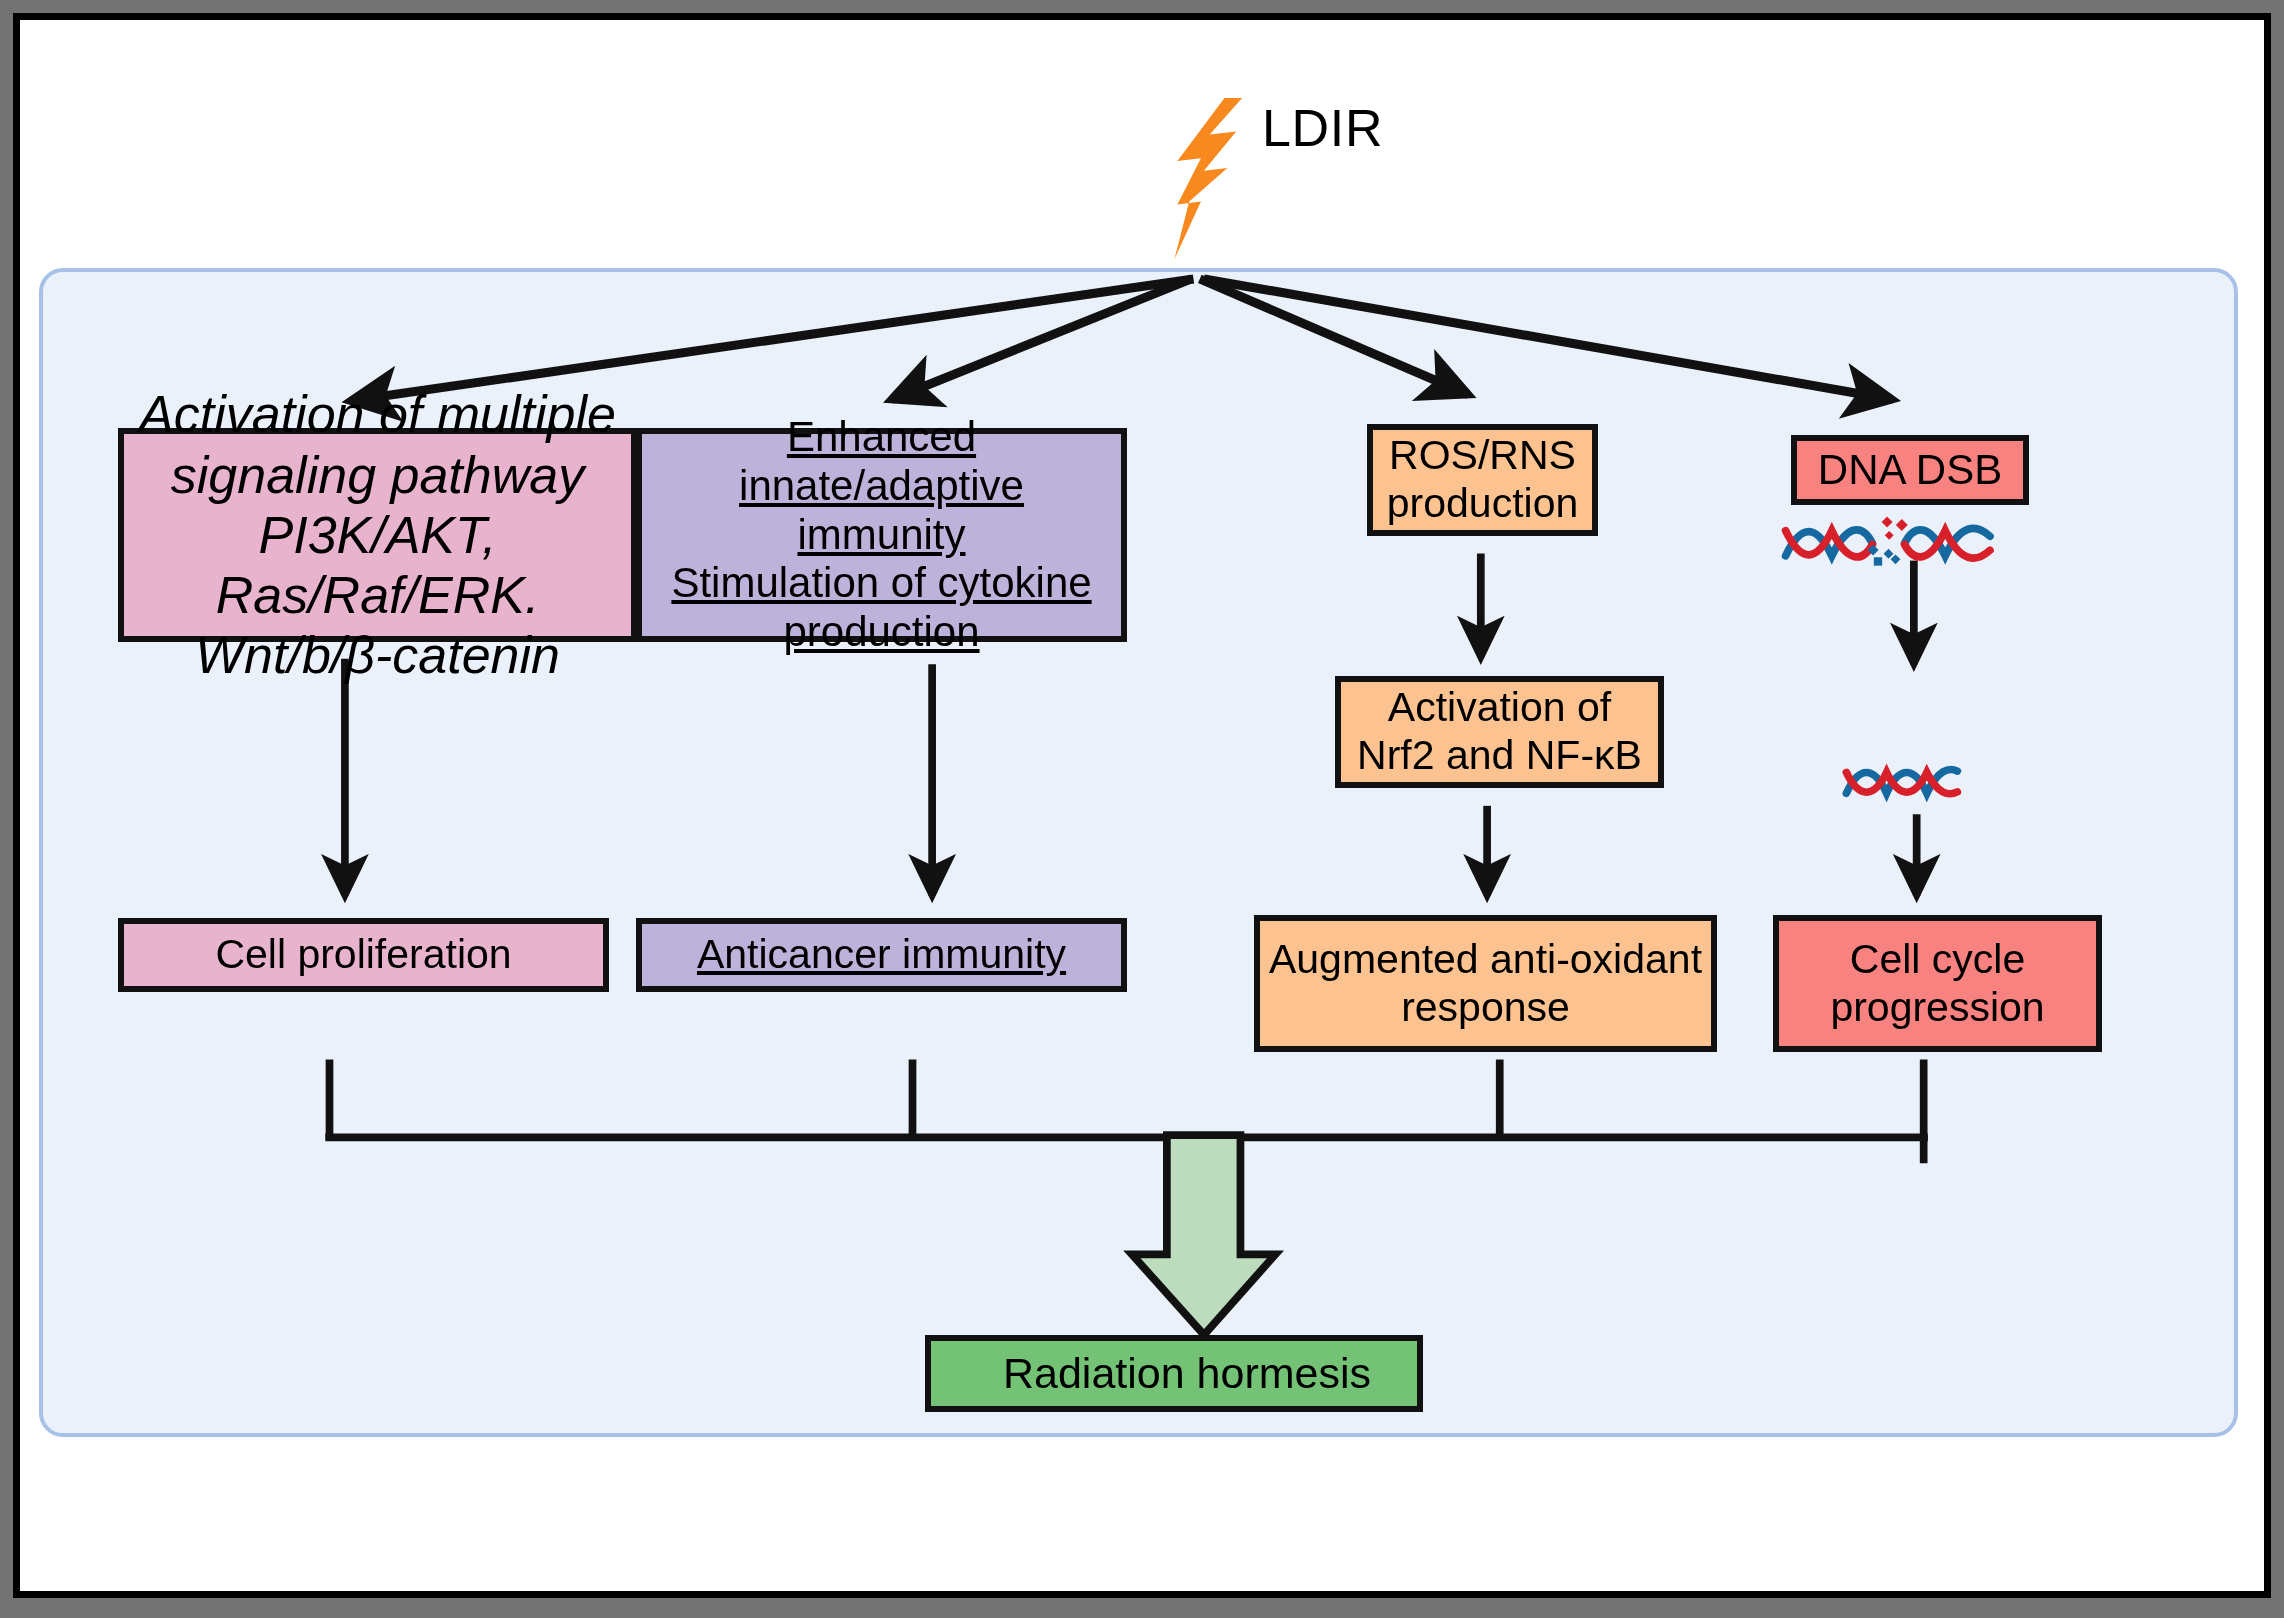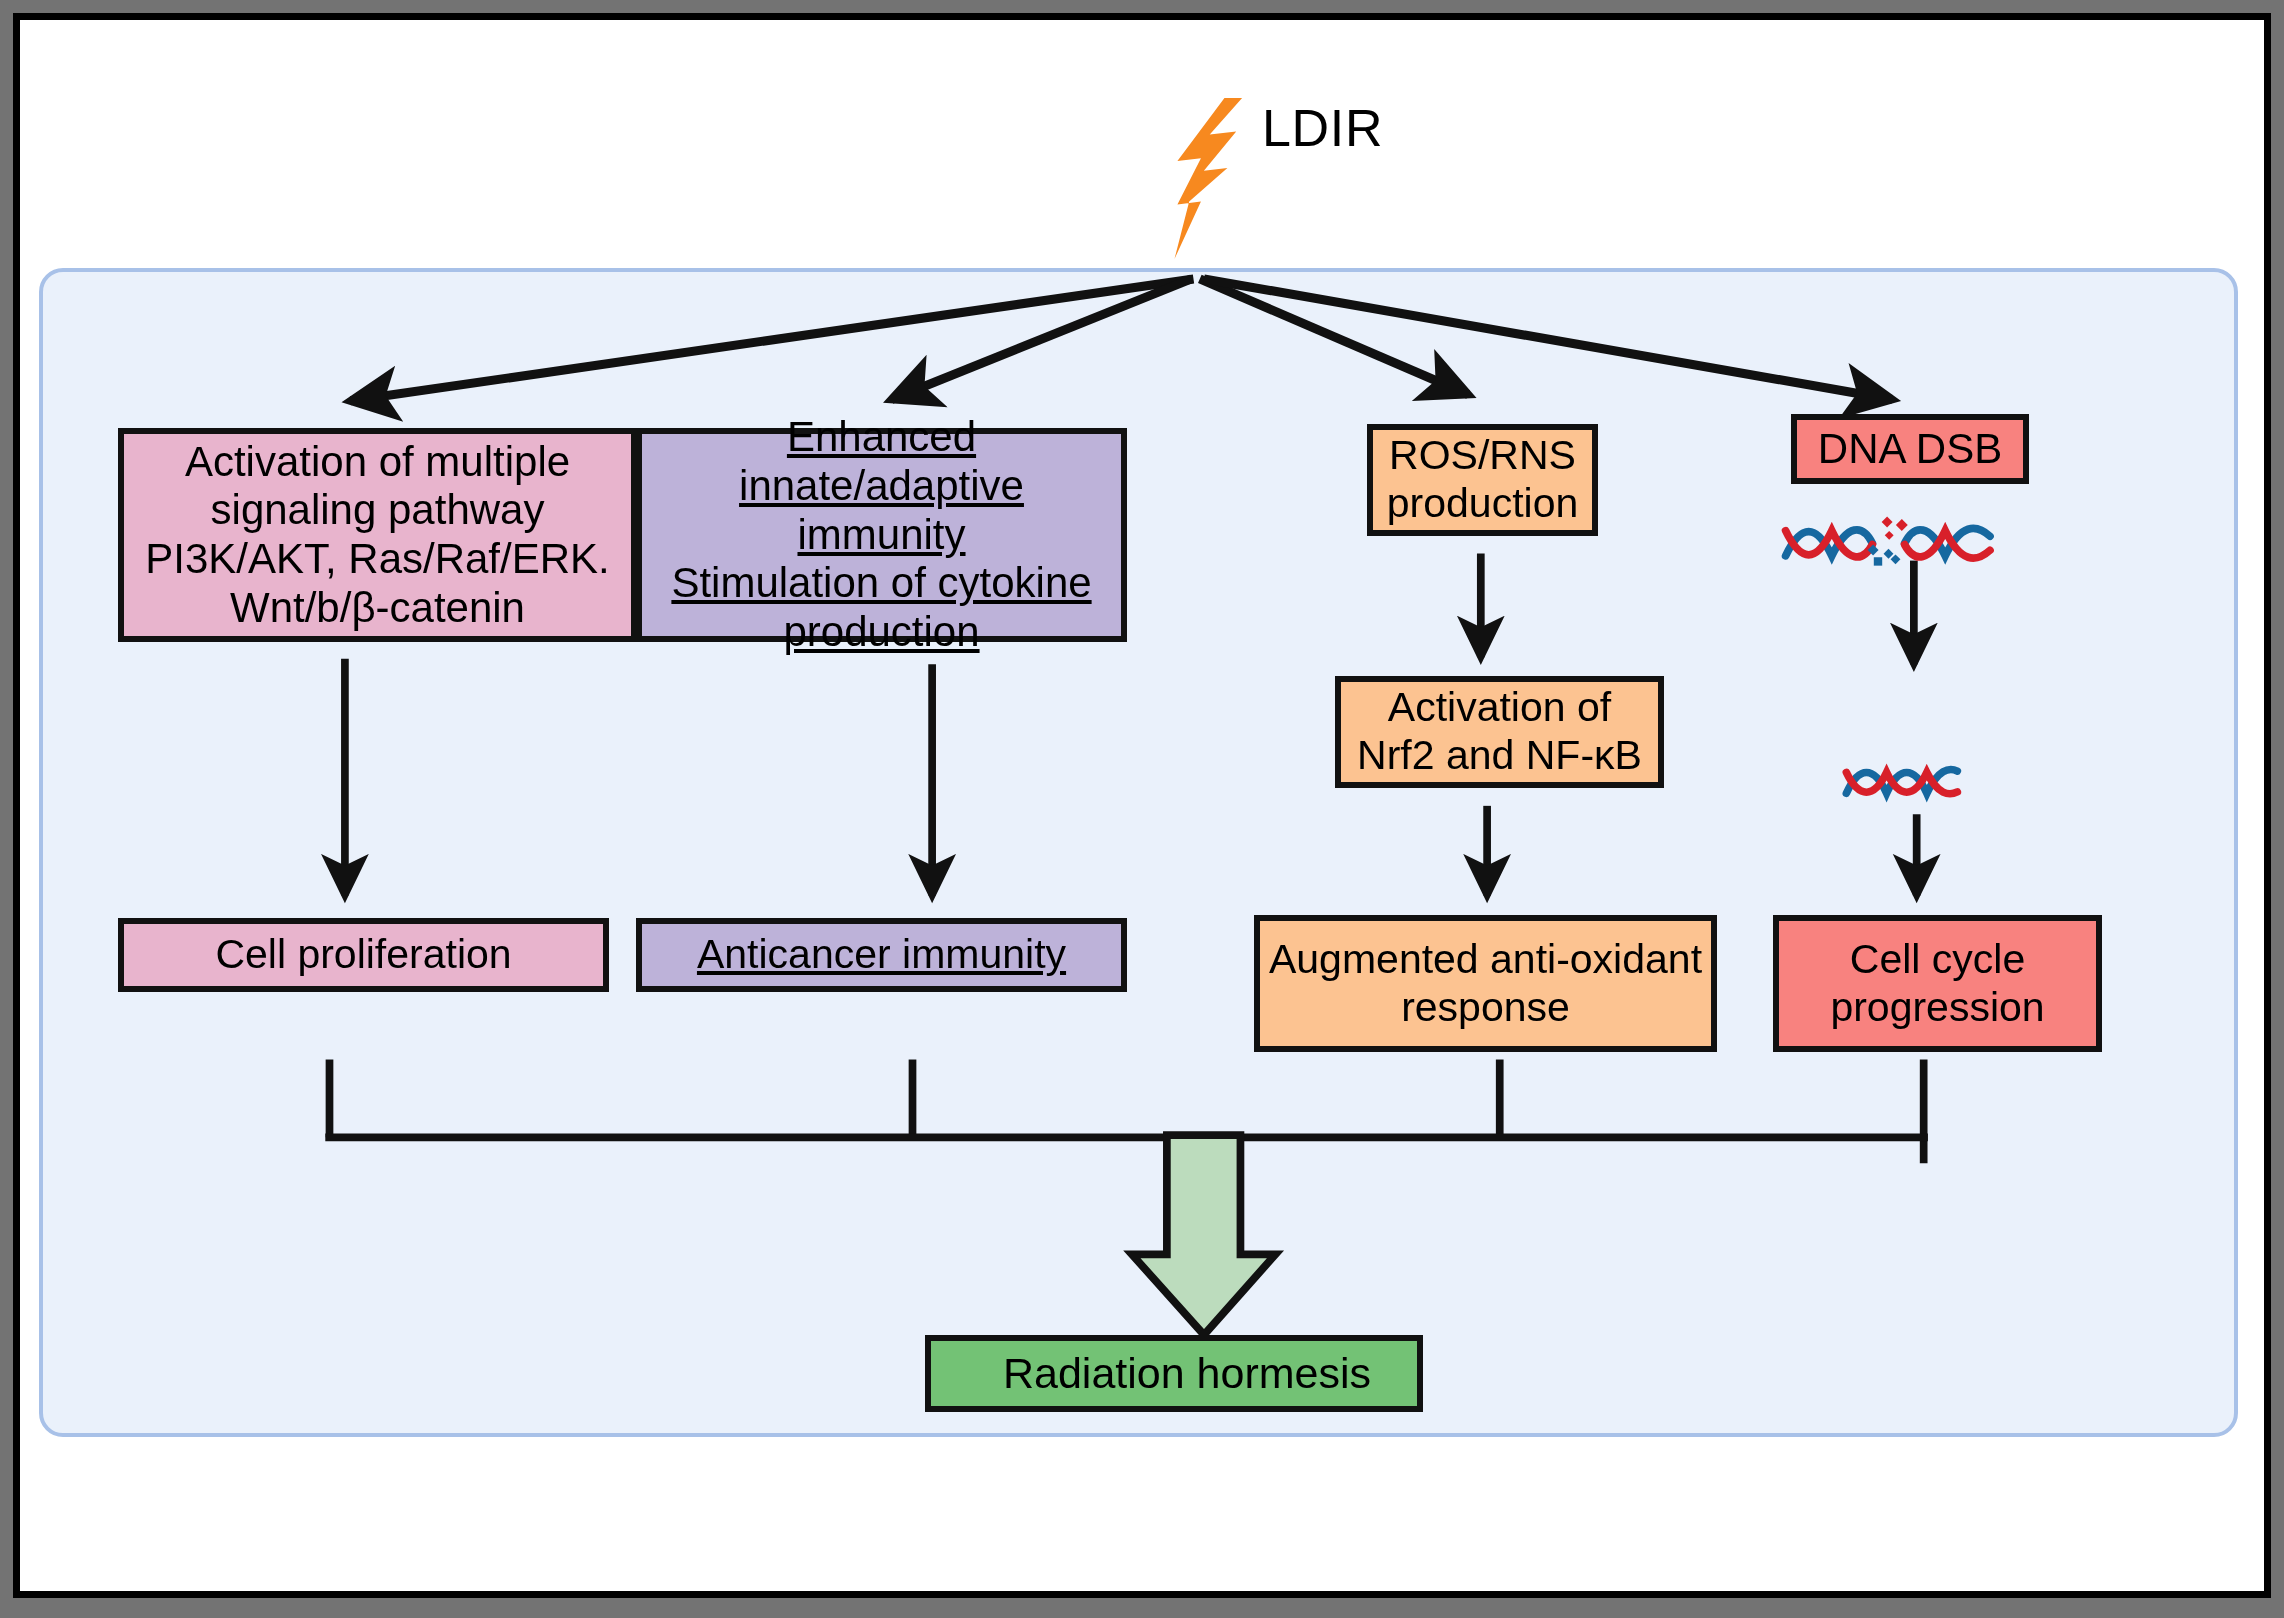--- a/index.html
+++ b/index.html
@@ -43,24 +43,24 @@
   
   .ldir-label{
     position:absolute;left:1262px;top:98px;font-size:52px;color:#000000;
     letter-spacing:0.7px;
   }
   .bolt{position:absolute;left:1163px;top:98px;width:84px;height:161px;}
 
   .dna-icon{position:absolute;}
 
   
-  #n-signaling{left:118px;top:428px;width:519px;height:214px;font-size:42px;}
+  #n-signaling{left:118px;top:428px;width:519px;height:214px;font-size:52px;font-style:italic;}
   #n-immunity {left:636px;top:428px;width:491px;height:214px;font-size:42px;}
   #n-ros      {left:1367px;top:424px;width:231px;height:112px;font-size:41px;}
-  #n-dnadsb   {left:1791px;top:414px;width:238px;height:70px;font-size:42px;}
+  #n-dnadsb   {left:1791px;top:435px;width:238px;height:70px;font-size:42px;}
   #n-nrf2     {left:1335px;top:676px;width:329px;height:112px;font-size:41px;}
   #n-dnarepair{left:1798px;top:683px;width:238px;height:70px;font-size:41px;}
   #n-cellprol {left:118px;top:918px;width:491px;height:74px;font-size:41px;}
   #n-anticancer{left:636px;top:918px;width:491px;height:74px;font-size:41px;}
   #n-antiox   {left:1254px;top:915px;width:463px;height:137px;font-size:41px;}
   #n-cellcycle{left:1773px;top:915px;width:329px;height:137px;font-size:41px;}
   #n-hormesis {left:925px;top:1335px;width:498px;height:77px;font-size:43px;padding-left:33px;}
 </style>
 </head>
 <body>

